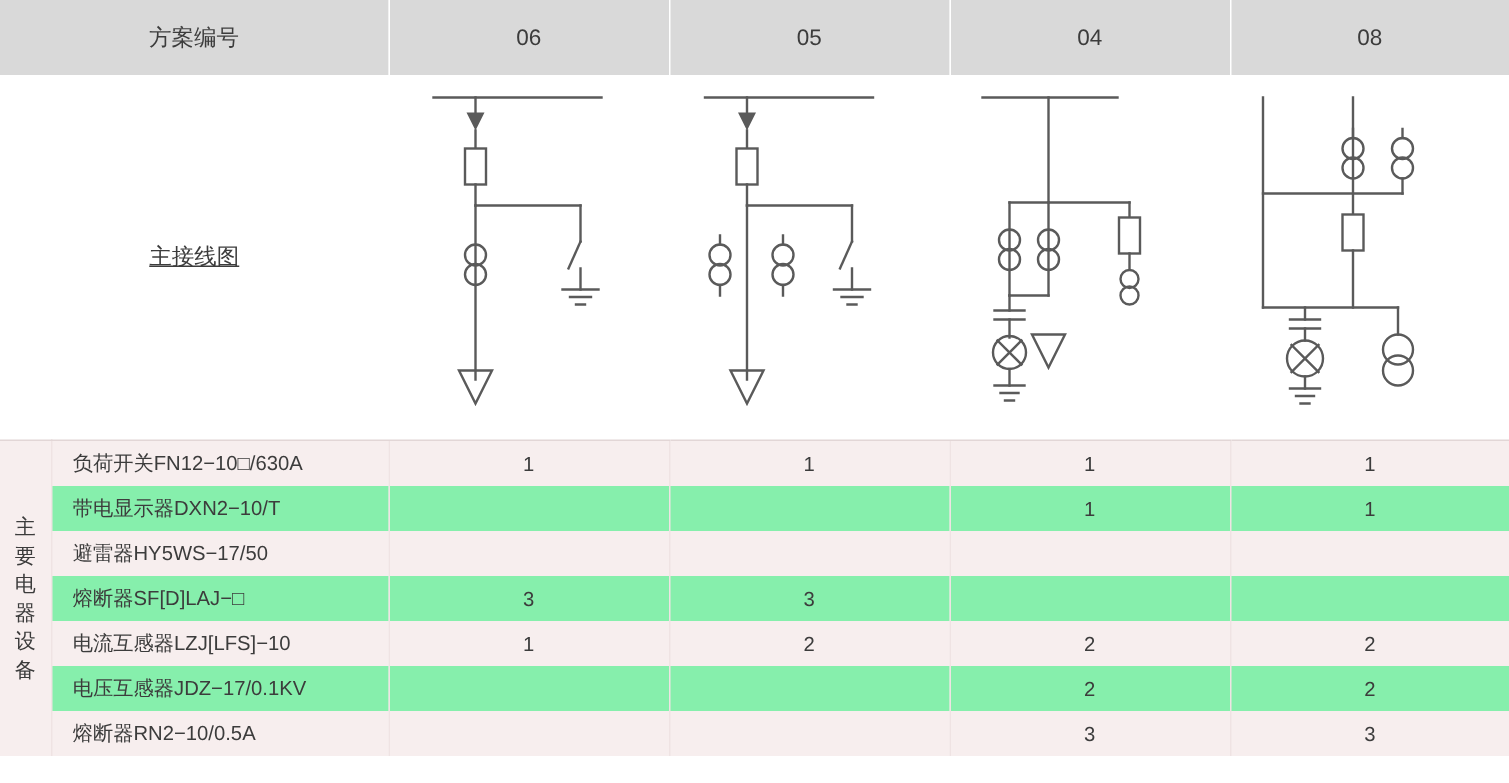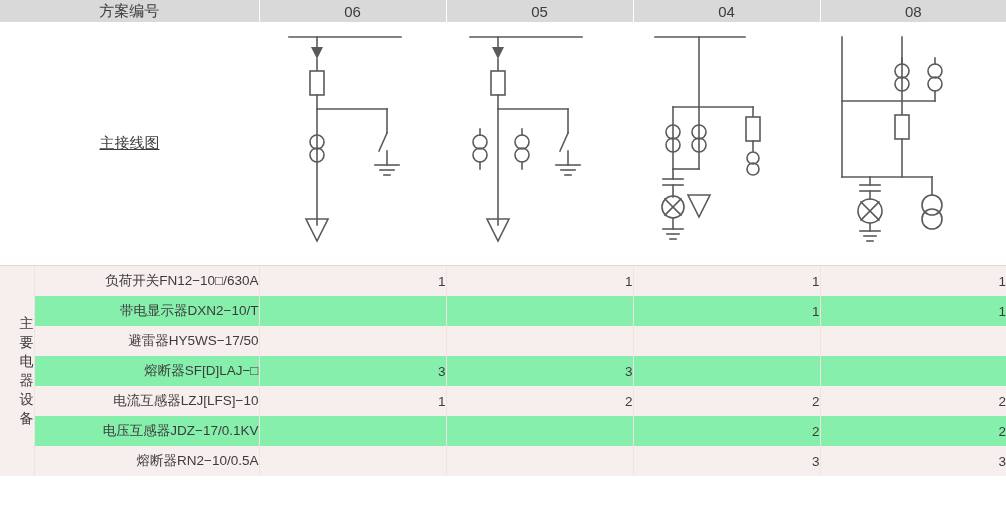--- a/index.html
+++ b/index.html
@@ -9,21 +9,21 @@
     font-family:"Liberation Sans","DejaVu Sans",sans-serif;
     color:#3a3a3a;
     -webkit-font-smoothing:antialiased;
   }
   table{border-collapse:collapse;width:1006px;table-layout:fixed;}
   td,th{padding:0;margin:0;}
 
   
   .hdr{
     background:#d9d9d9;
-    height:22px;
+    height:50px;
     text-align:center;
     vertical-align:middle;
     font-size:15px;
     color:#3c3c3c;
     font-weight:400;
     border-right:1px solid #ffffff;
   }
   .hdr.last{border-right:none;}
 
   
@@ -60,21 +60,21 @@
     white-space:nowrap;
   }
   .val{
     font-size:13.5px;
     color:#3c3c3c;
     text-align:center;
     height:30px;
   }
   tr.odd td{background:#f7eeee;}
   tr.even td{background:#86efac;}
-  tr.specrow td{border-right:1px solid #efe3e3;text-align:right;}
+  tr.specrow td{border-right:1px solid #efe3e3;}
   tr.specrow td.lastcol{border-right:none;}
 
   .topline{border-top:1px solid #e2d6d6;}
 
   
   .sidetext{writing-mode:horizontal-tb;}
 </style>
 </head>
 <body>
 

